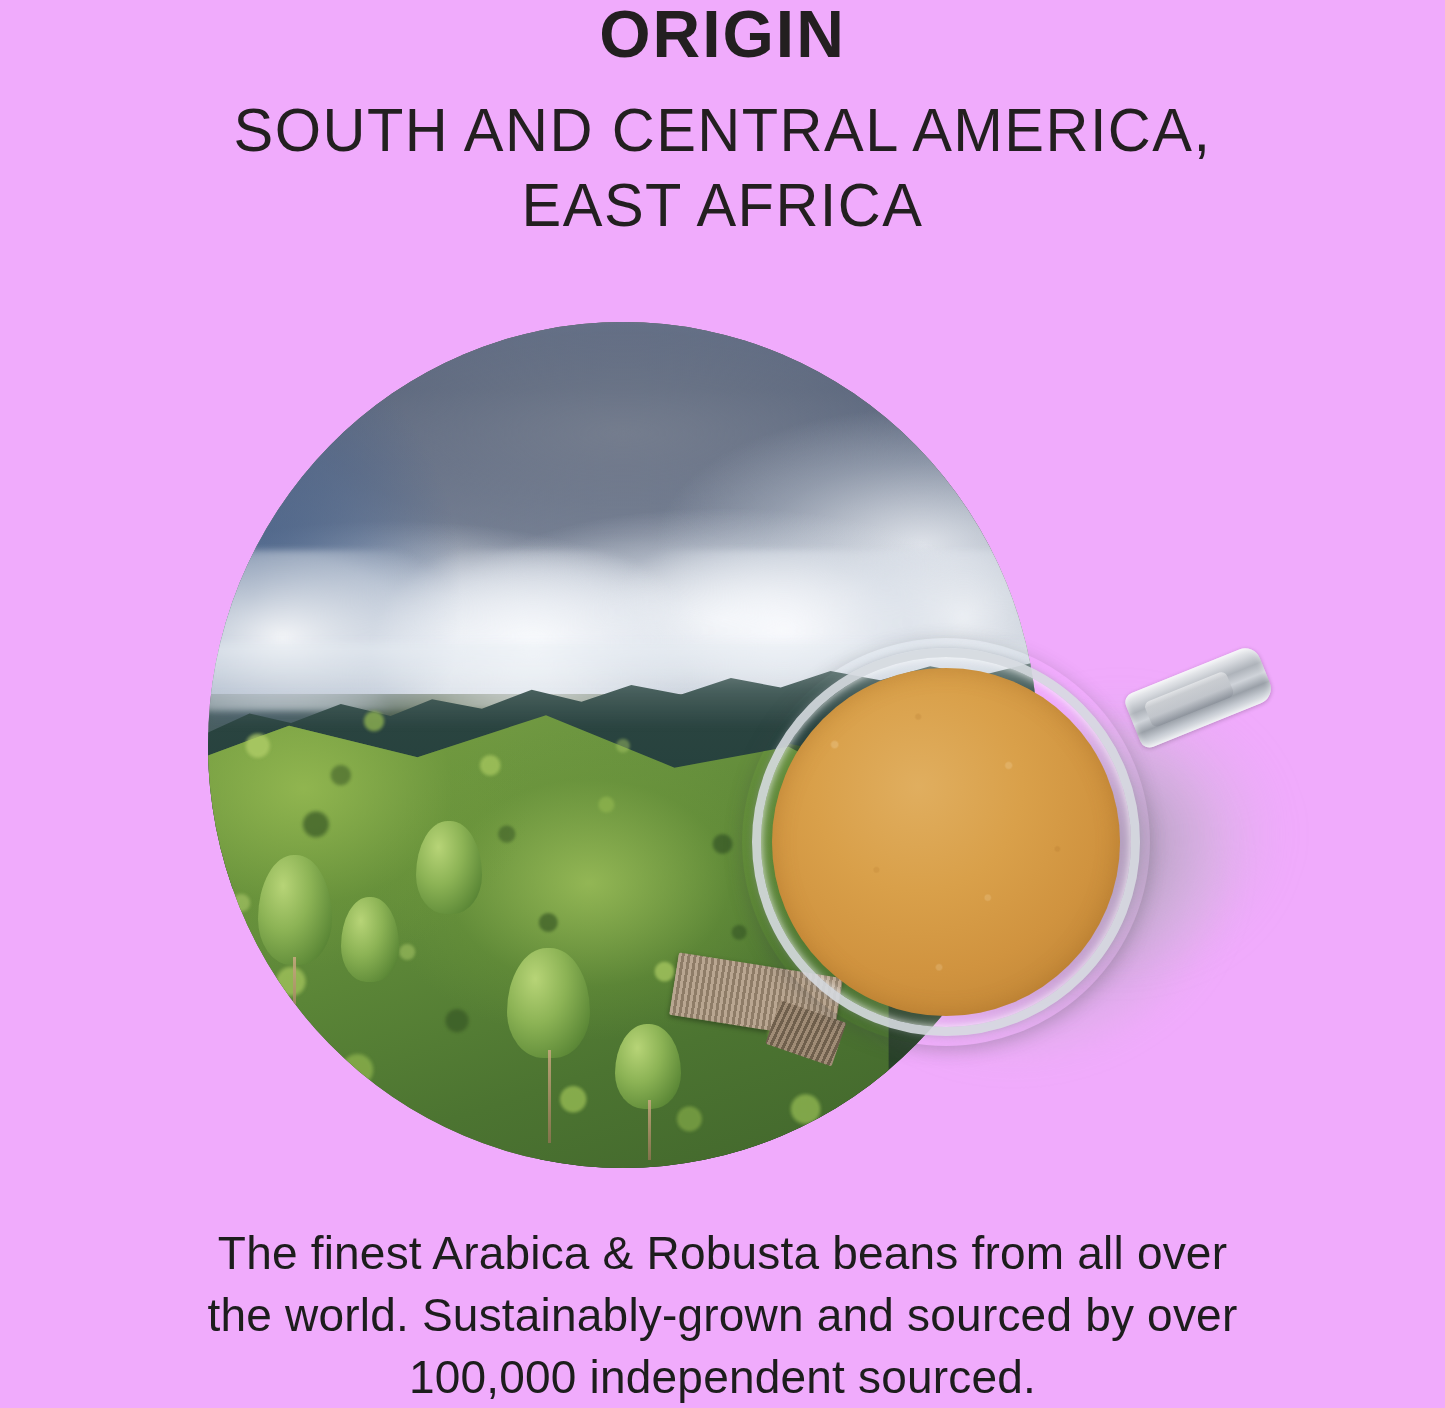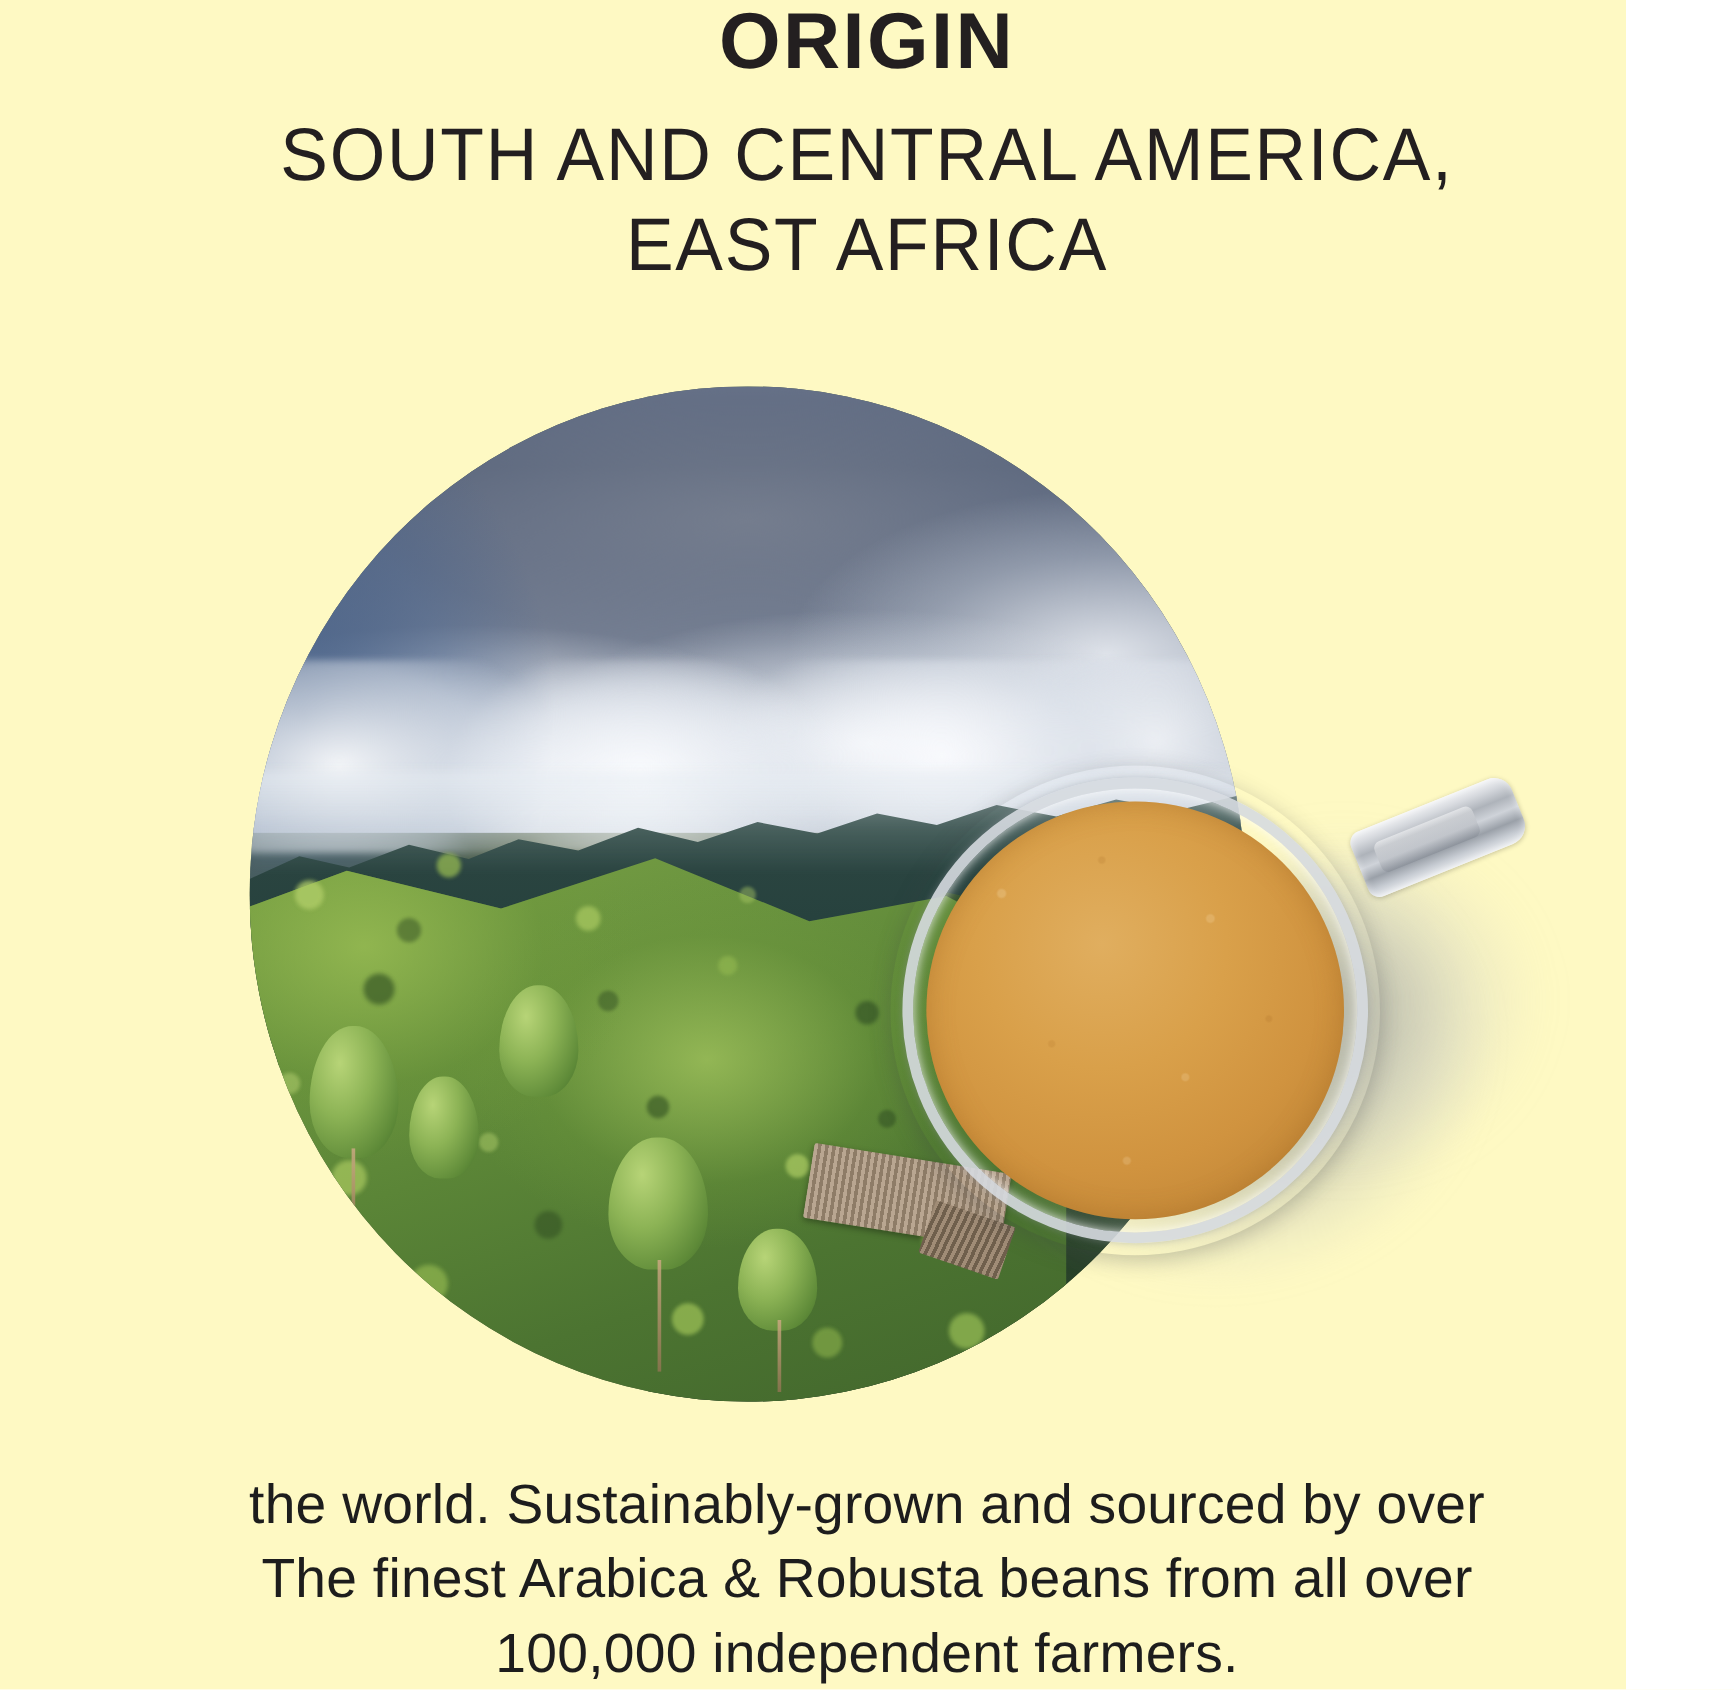--- a/index.html
+++ b/index.html
@@ -5,25 +5,24 @@
   html, body {
     margin: 0;
     padding: 0;
     background: #ffffff;
   }
   body {
     font-family: "Liberation Sans", sans-serif;
   }
   #page {
     position: relative;
-    width: 1343px;
+    width: 1445px;
     height: 1408px;
-    background: #fef9c3;
+    background: #f0abfc;
     overflow: hidden;
-    padding-left: 12px;
   }
 
   
   .heading-block {
     position: absolute;
     left: 0;
     top: 0;
     width: 1445px;
     text-align: center;
   }
@@ -395,18 +394,18 @@
   <div class="cup-layer">
     <div class="cup-shadow"></div>
     <div class="cup-shadow2"></div>
     <div class="handle"></div>
     <div class="cup-glass"></div>
     <div class="cup-rim"></div>
     <div class="crema"></div>
   </div>
 
   <div class="body-copy">
+    <span class="ln">The finest Arabica &amp; Robusta beans from all over</span>
     <span class="ln">the world. Sustainably-grown and sourced by over</span>
-    <span class="ln">The finest Arabica &amp; Robusta beans from all over</span>
-    <span class="ln"><b>100,000</b><span> independent farmers.</span></span>
+    <span class="ln"><b>100,000</b><span> independent sourced.</span></span>
   </div>
 
 </div>
 
 </body></html>

